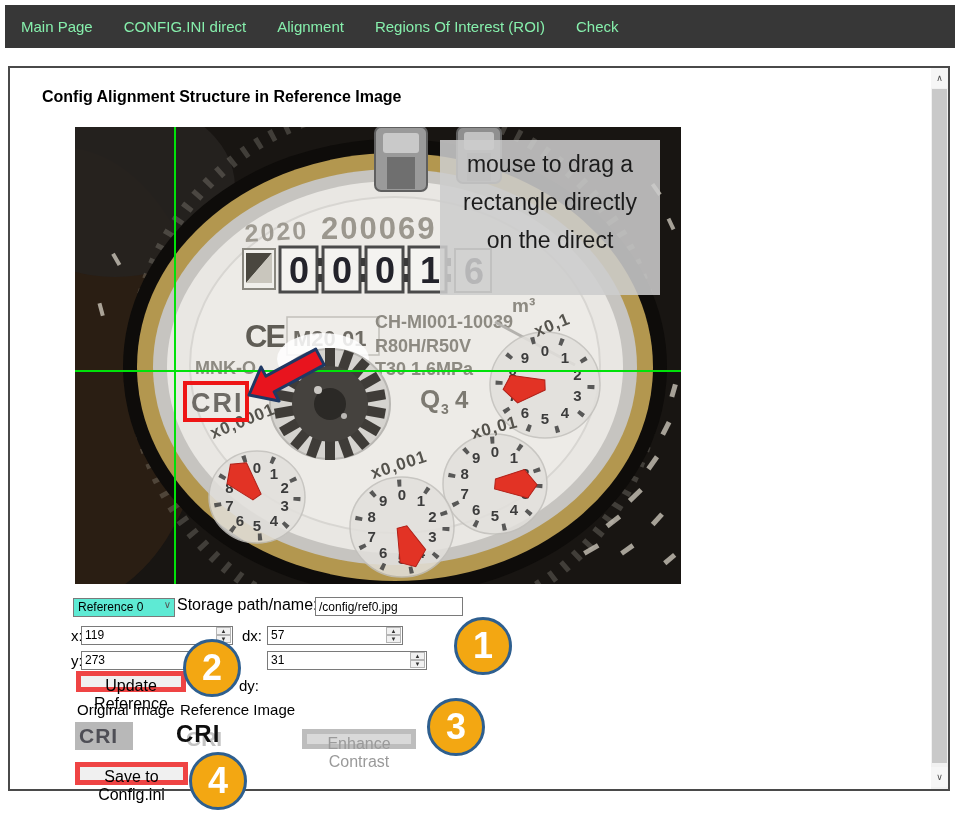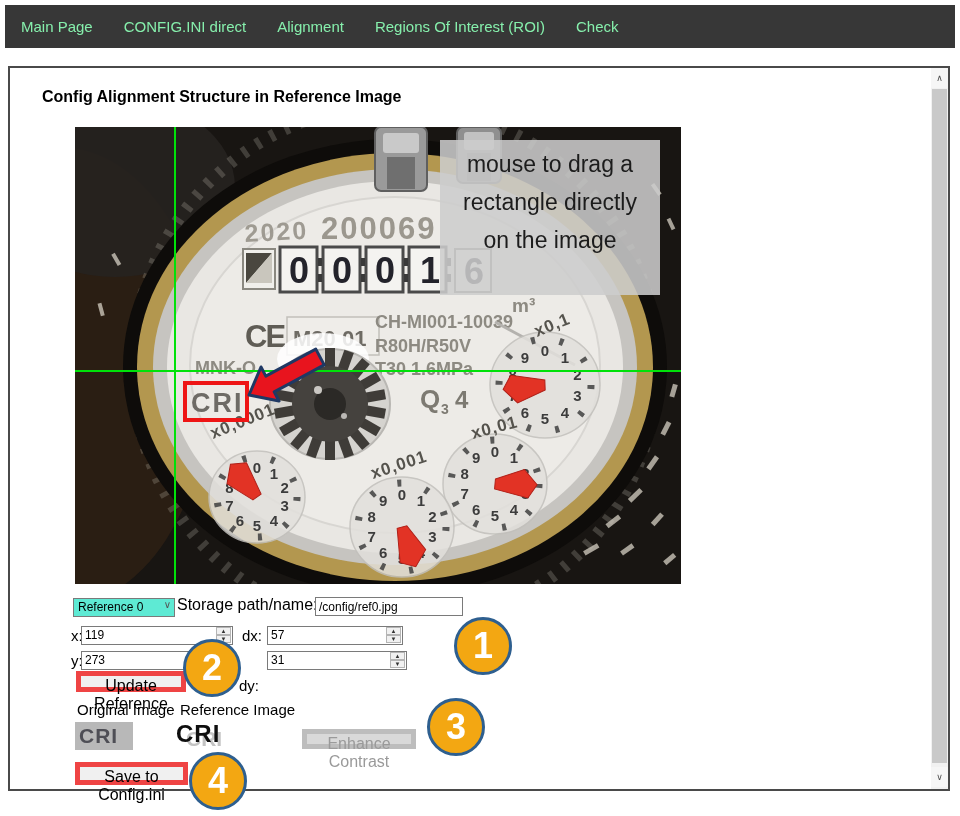--- a/index.html
+++ b/index.html
@@ -269,21 +269,21 @@
       <line x1="100" y1="0" x2="100" y2="457" stroke="#00e109" stroke-width="2"></line>
       <line x1="0" y1="244" x2="606" y2="244" stroke="#00e109" stroke-width="2"></line>
 
       <text class="cri-label" x="116" y="285">CRI</text>
       <rect x="110" y="256" width="62" height="37" fill="none" stroke="#ee1515" stroke-width="4"></rect>
       <polygon points="174,268 186,240 190.8,249.1 240.8,222.1 249.2,237.9 199.2,264.9 204,274" fill="#e8141e" stroke="#1f3864" stroke-width="3" stroke-linejoin="round"></polygon>
     </svg>
     <div class="overlaybox">
       <div>mouse to drag a</div>
       <div>rectangle directly</div>
-      <div>on the image</div>
+      <div>on the direct</div>
     </div>
   </div>
 
   <div class="selwrap">
     <select>
       <option>Reference 0</option>
     </select>
     <span class="selchev">∨</span>
   </div>
   <div class="ctl-label" style="left:167px;top:528px;">Storage path/name:</div>
@@ -308,21 +308,21 @@
 
   <div class="small-label" style="left:61px;top:584px;">y:</div>
   <div class="numwrap" style="left:71px;top:582px;width:152px;">
     <input type="text" value="273" style="">
     <div class="spin">
       <div>▲</div>
       <div>▼</div>
     </div>
   </div>
   <div class="small-label" style="left:229px;top:584px;margin-top:25px;">dy:</div>
-  <div class="numwrap" style="left:257px;top:582px;width:140px;">
+  <div class="numwrap" style="left:257px;top:582px;width:160px;">
     <input type="text" value="31" style="">
     <div class="spin">
       <div>▲</div>
       <div>▼</div>
     </div>
   </div>
 
   <button class="btn" style="left:66px;top:603px;width:110px;height:21px;">Update Reference</button>
 
   <div class="small-label" style="left:67px;top:633px;">Original Image</div>

